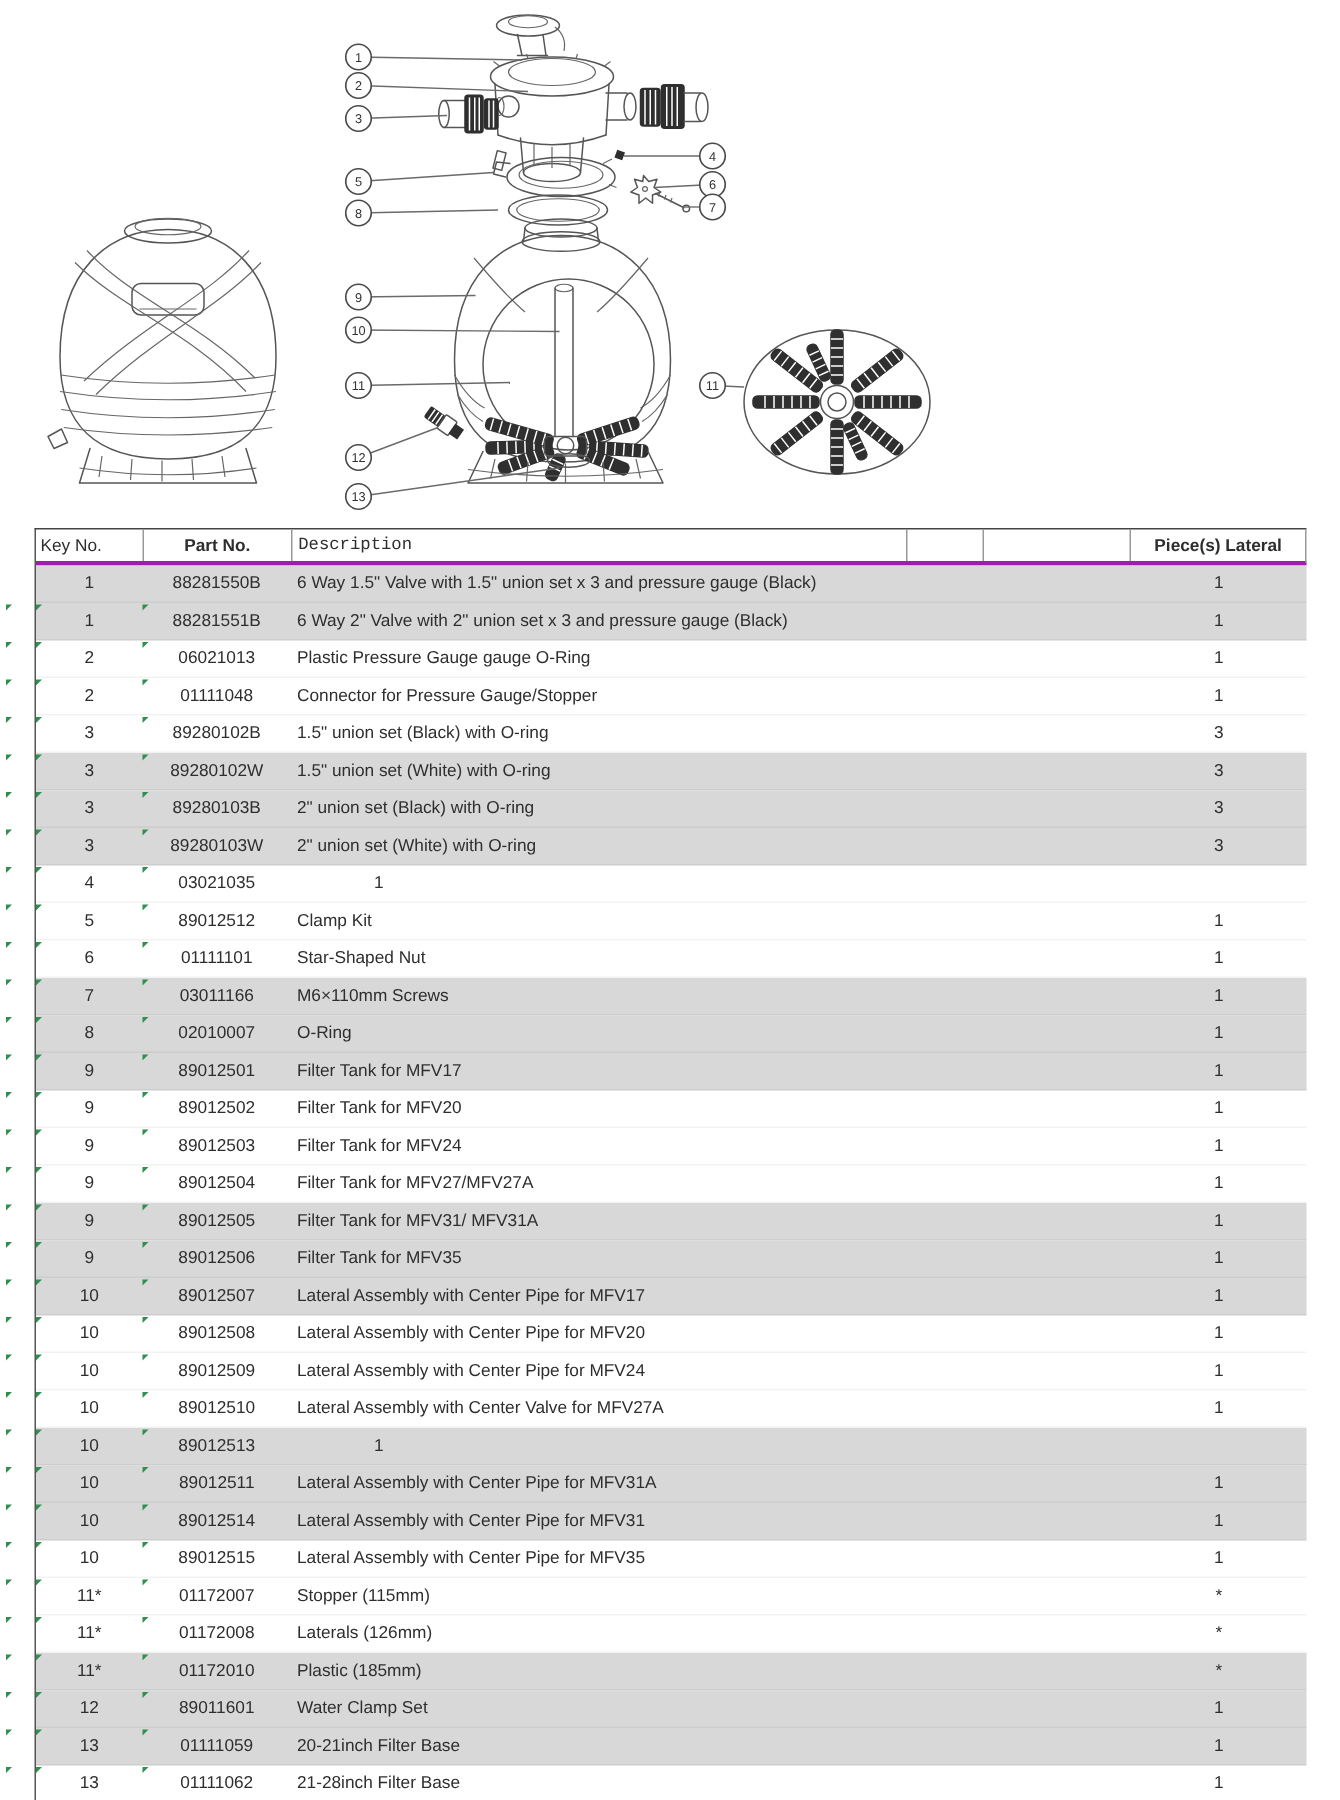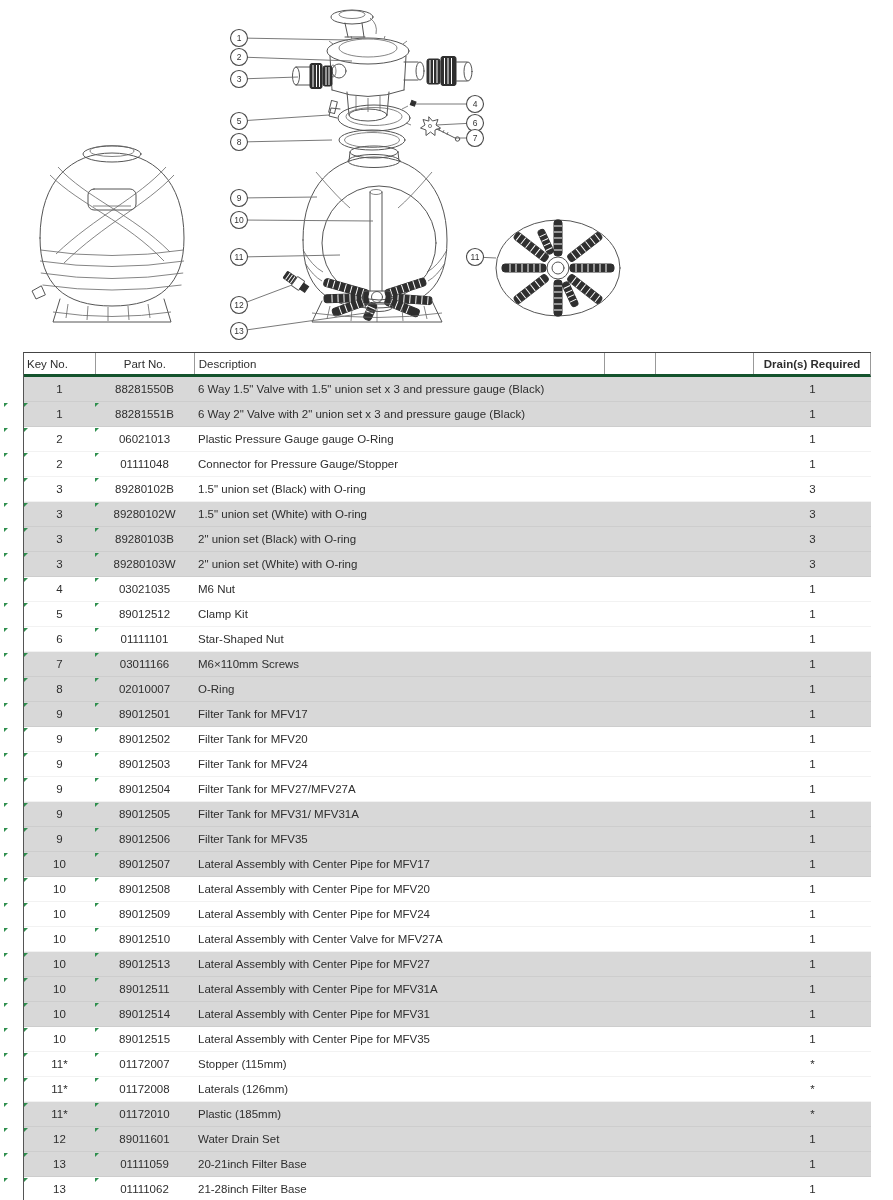--- a/index.html
+++ b/index.html
@@ -17,26 +17,26 @@
   .callout-circle{fill:#ffffff;stroke:#4a4a4a;stroke-width:1.1;}
   .callout-text{font-family:"Liberation Sans",sans-serif;font-size:8.5px;fill:#333;text-anchor:middle;}
   
   #parts-table{
     position:absolute;left:23px;top:352px;width:847px;
     border-top:1px solid #444;border-left:1px solid #555;
     font-size:11.5px;
   }
   #thead{
     display:flex;height:21px;
-    border-bottom:3px solid #14532d;border-right:1px solid #999;
+    border-bottom:3px solid #a21caf;border-right:1px solid #999;
   }
   #thead .hcell{height:100%;display:flex;align-items:center;box-sizing:border-box;}
   .h-key{width:71px;padding-left:3px;}
-  .h-part{width:99px;justify-content:center;border-left:1px solid #999;}
-  .h-desc{width:411px;padding-left:4px;border-left:1px solid #999;}
+  .h-part{width:99px;justify-content:center;border-left:1px solid #999;font-weight:bold;}
+  .h-desc{width:411px;padding-left:4px;border-left:1px solid #999;font-family:Liberation Mono, monospace;}
   .h-sp1{width:51px;border-left:1px solid #999;}
   .h-sp2{width:98px;border-left:1px solid #999;}
   .h-qty{width:117px;justify-content:center;font-weight:bold;border-left:1px solid #999;}
   #tbody{border-bottom:3px solid #0e0e0e;}
   .trow{display:flex;height:24px;align-items:center;position:relative;border-bottom:1px solid rgba(0,0,0,0.05);}
   .trow.shaded{background:#d8d8d8;}
   .cell{position:relative;height:100%;display:flex;align-items:center;box-sizing:border-box;}
   .cell.key{width:71px;justify-content:center;}
   .cell.part{width:99px;justify-content:center;}
   .cell.desc{width:560px;padding-left:4px;}
@@ -305,21 +305,21 @@
     </g>
 </svg>
 
 <div id="parts-table">
   <div id="thead">
     <div class="hcell h-key">Key No.</div>
     <div class="hcell h-part">Part No.</div>
     <div class="hcell h-desc">Description</div>
     <div class="hcell h-sp1"></div>
     <div class="hcell h-sp2"></div>
-    <div class="hcell h-qty">Drain(s) Required</div>
+    <div class="hcell h-qty">Piece(s) Lateral</div>
   </div>
   <div id="tbody">
       <div class="trow shaded">
         <div class="cell key">1</div>
         <div class="cell part">88281550B</div>
         <div class="cell desc">6 Way 1.5" Valve with 1.5" union set x 3 and pressure gauge (Black)</div>
         <div class="cell qty">1</div>
       </div>
       <div class="trow shaded">
         <div class="cell key">1<span class="gmark"></span></div>
@@ -366,21 +366,20 @@
       <div class="trow shaded">
         <div class="cell key">3<span class="gmark"></span></div>
         <div class="cell part">89280103W<span class="gmark"></span></div>
         <div class="cell desc">2" union set (White) with O-ring</div>
         <div class="cell qty">3</div>
         <span class="mmark"></span>
       </div>
       <div class="trow">
         <div class="cell key">4<span class="gmark"></span></div>
         <div class="cell part">03021035<span class="gmark"></span></div>
-        <div class="cell desc">M6 Nut</div>
         <div class="cell qty">1</div>
         <span class="mmark"></span>
       </div>
       <div class="trow">
         <div class="cell key">5<span class="gmark"></span></div>
         <div class="cell part">89012512<span class="gmark"></span></div>
         <div class="cell desc">Clamp Kit</div>
         <div class="cell qty">1</div>
         <span class="mmark"></span>
       </div>
@@ -471,21 +470,20 @@
       <div class="trow">
         <div class="cell key">10<span class="gmark"></span></div>
         <div class="cell part">89012510<span class="gmark"></span></div>
         <div class="cell desc">Lateral Assembly with Center Valve for MFV27A</div>
         <div class="cell qty">1</div>
         <span class="mmark"></span>
       </div>
       <div class="trow shaded">
         <div class="cell key">10<span class="gmark"></span></div>
         <div class="cell part">89012513<span class="gmark"></span></div>
-        <div class="cell desc">Lateral Assembly with Center Pipe for MFV27</div>
         <div class="cell qty">1</div>
         <span class="mmark"></span>
       </div>
       <div class="trow shaded">
         <div class="cell key">10<span class="gmark"></span></div>
         <div class="cell part">89012511<span class="gmark"></span></div>
         <div class="cell desc">Lateral Assembly with Center Pipe for MFV31A</div>
         <div class="cell qty">1</div>
         <span class="mmark"></span>
       </div>
@@ -520,21 +518,21 @@
       <div class="trow shaded">
         <div class="cell key">11*<span class="gmark"></span></div>
         <div class="cell part">01172010<span class="gmark"></span></div>
         <div class="cell desc">Plastic (185mm)</div>
         <div class="cell qty">*</div>
         <span class="mmark"></span>
       </div>
       <div class="trow shaded">
         <div class="cell key">12<span class="gmark"></span></div>
         <div class="cell part">89011601<span class="gmark"></span></div>
-        <div class="cell desc">Water Drain Set</div>
+        <div class="cell desc">Water Clamp Set</div>
         <div class="cell qty">1</div>
         <span class="mmark"></span>
       </div>
       <div class="trow shaded">
         <div class="cell key">13<span class="gmark"></span></div>
         <div class="cell part">01111059<span class="gmark"></span></div>
         <div class="cell desc">20-21inch Filter Base</div>
         <div class="cell qty">1</div>
         <span class="mmark"></span>
       </div>

